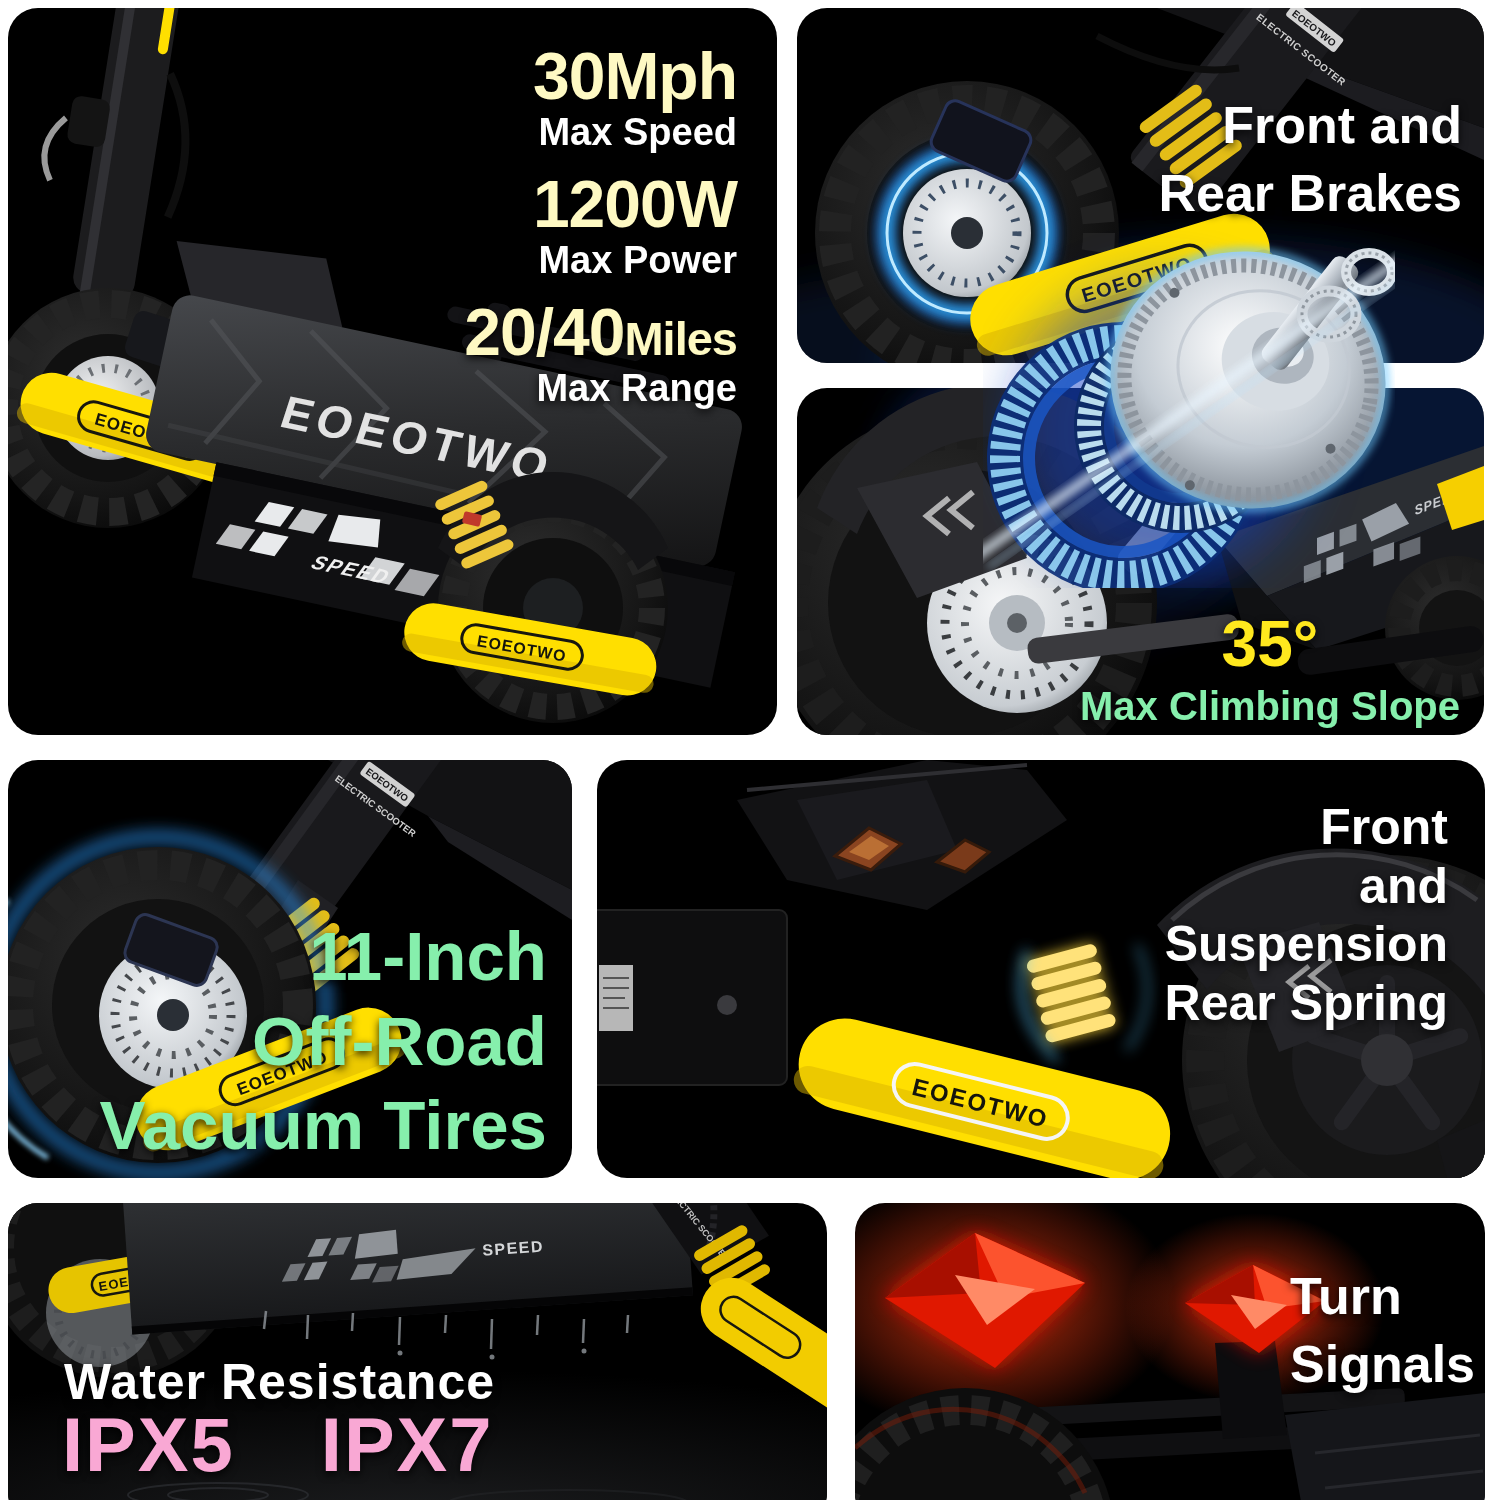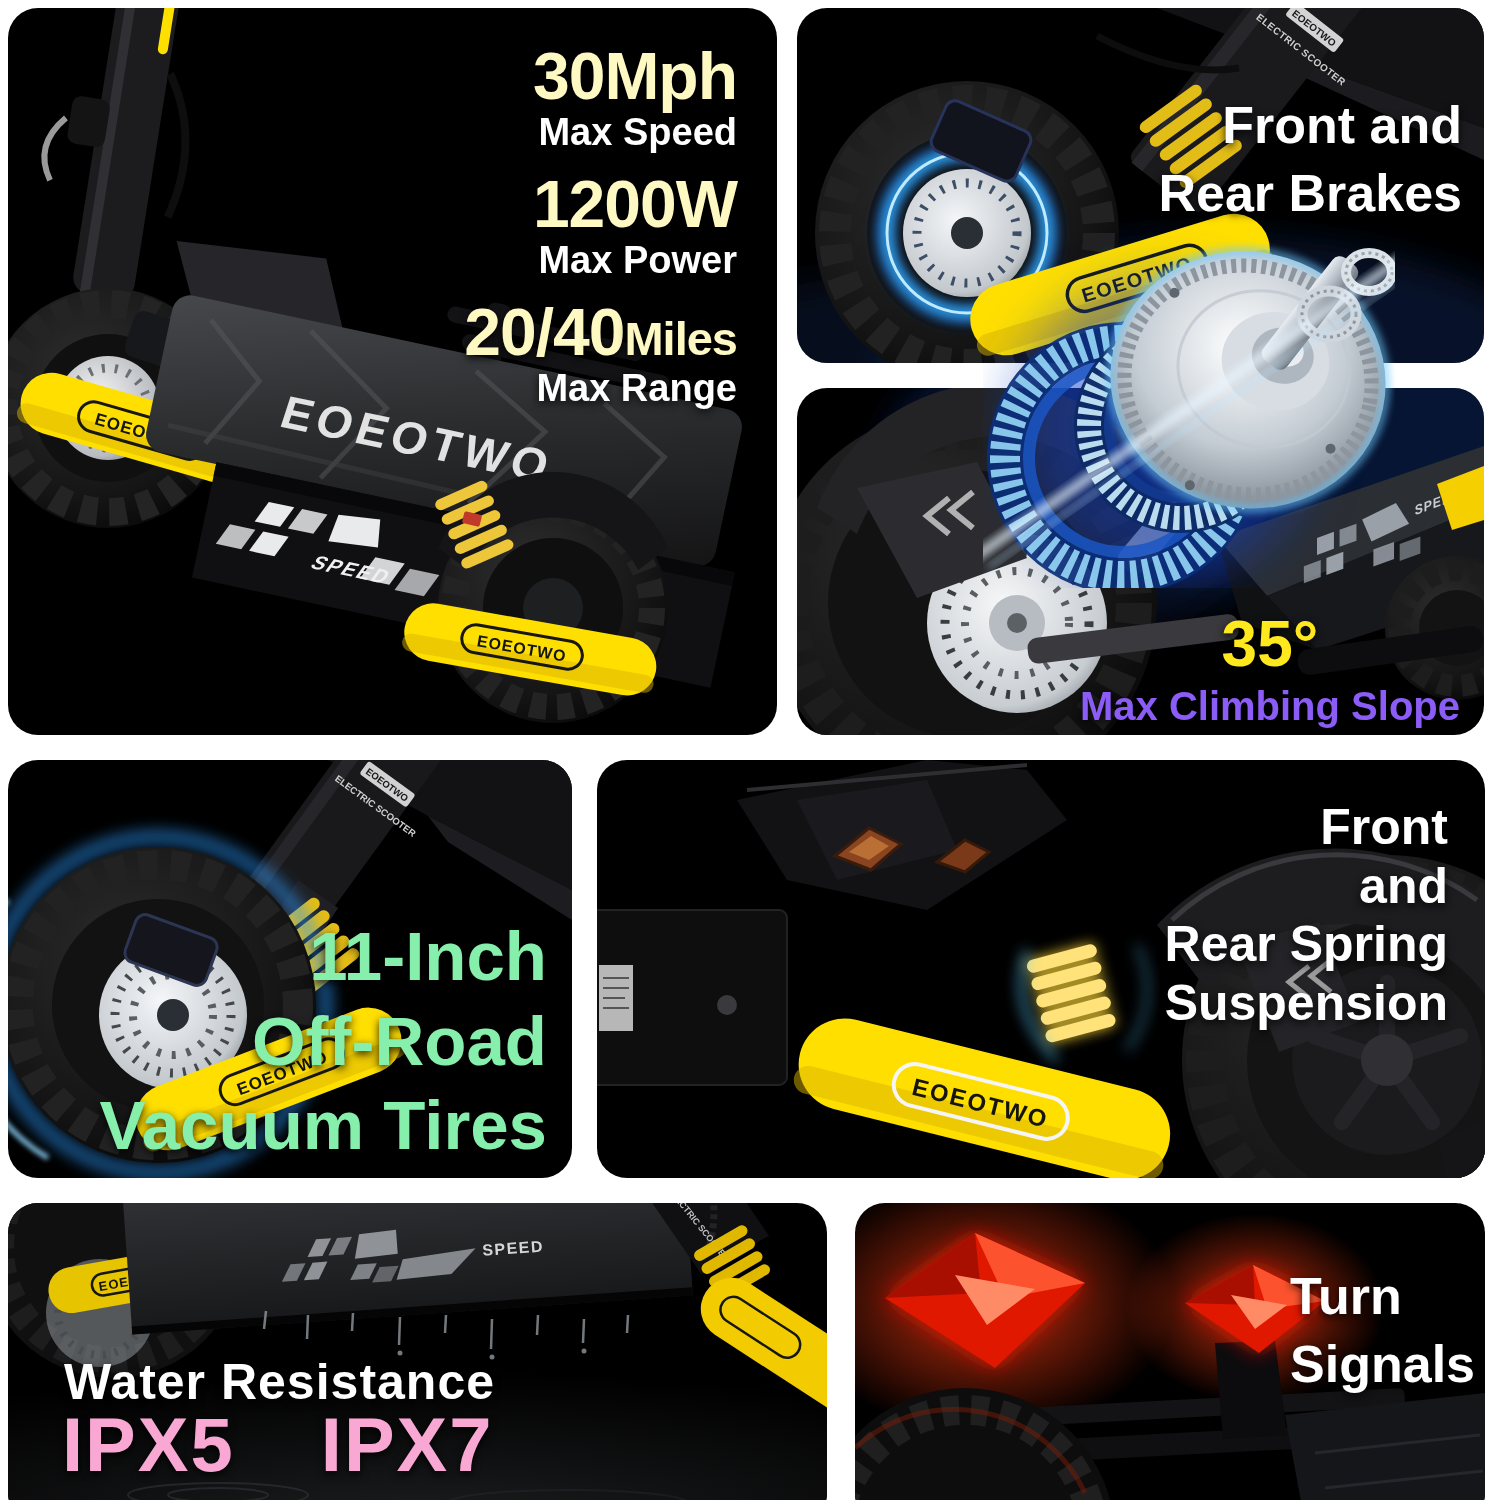--- a/index.html
+++ b/index.html
@@ -28,21 +28,21 @@
   
   .specs{top:34px;right:40px;text-align:right;}
   .spec-value{font-size:66px;font-weight:bold;color:#fef9c3;line-height:1.05;letter-spacing:-1px;}
   .spec-suffix{font-size:47px;}
   .spec-label{font-size:38px;font-weight:bold;color:#fff;line-height:1.12;margin-bottom:16px;}
 
   .h-brakes{top:84px;right:22px;font-size:52px;font-weight:bold;color:#fff;text-align:right;line-height:1.3;}
 
   .h-climb{top:224px;right:24px;text-align:center;}
   .h-climb .value{font-size:64px;font-weight:bold;color:#ffe81e;line-height:1;}
-  .h-climb .label{font-size:40px;font-weight:bold;color:#8b5cf6;margin-top:8px;}
+  .h-climb .label{font-size:40px;font-weight:bold;color:#86efac;margin-top:8px;}
 
   .h-tires{right:25px;bottom:10px;font-size:69px;font-weight:bold;color:#86efac;text-align:right;line-height:1.22;}
 
   .h-susp{right:37px;top:38px;font-size:50px;font-weight:bold;color:#fff;text-align:right;line-height:1.17;}
 
   .h-water-title{left:56px;top:150px;font-size:50px;font-weight:bold;color:#fff;letter-spacing:1px;}
   .h-water-ratings{left:54px;top:204px;font-size:76px;font-weight:bold;color:#f9a8d4;letter-spacing:2px;line-height:1;}
   .h-water-ratings span + span{margin-left:86px;}
 
   .h-signals{right:10px;top:60px;font-size:52px;font-weight:bold;color:#fff;text-align:left;line-height:1.3;}
@@ -452,22 +452,22 @@
     <g transform="rotate(14 400 330)">
       <rect x="200" y="296" width="380" height="92" rx="46" fill="#ffdf00"></rect>
       <rect x="200" y="352" width="380" height="28" rx="14" fill="#d9b400" opacity=".5"></rect>
       <rect x="298" y="324" width="178" height="42" rx="21" fill="none" stroke="#f5f5f5" stroke-width="4"></rect>
       <text x="387" y="355" font-size="24" font-weight="bold" fill="#15150d" text-anchor="middle" letter-spacing="2">EOEOTWO</text>
     </g>
   </svg>
   <div class="txt h-susp">
     <div>Front</div>
     <div>and</div>
+    <div>Suspension</div>
     <div>Rear Spring</div>
-    <div>Suspension</div>
   </div>
 </section>
 
 <section class="panel" id="panel-water">
   <svg class="art" viewBox="0 0 819 320">
     <defs>
       <linearGradient id="fDeckG" x1="0" y1="0" x2="0" y2="1">
           <stop offset="0" stop-color="#2e3033"></stop>
           <stop offset="1" stop-color="#17181a"></stop>
         </linearGradient>

